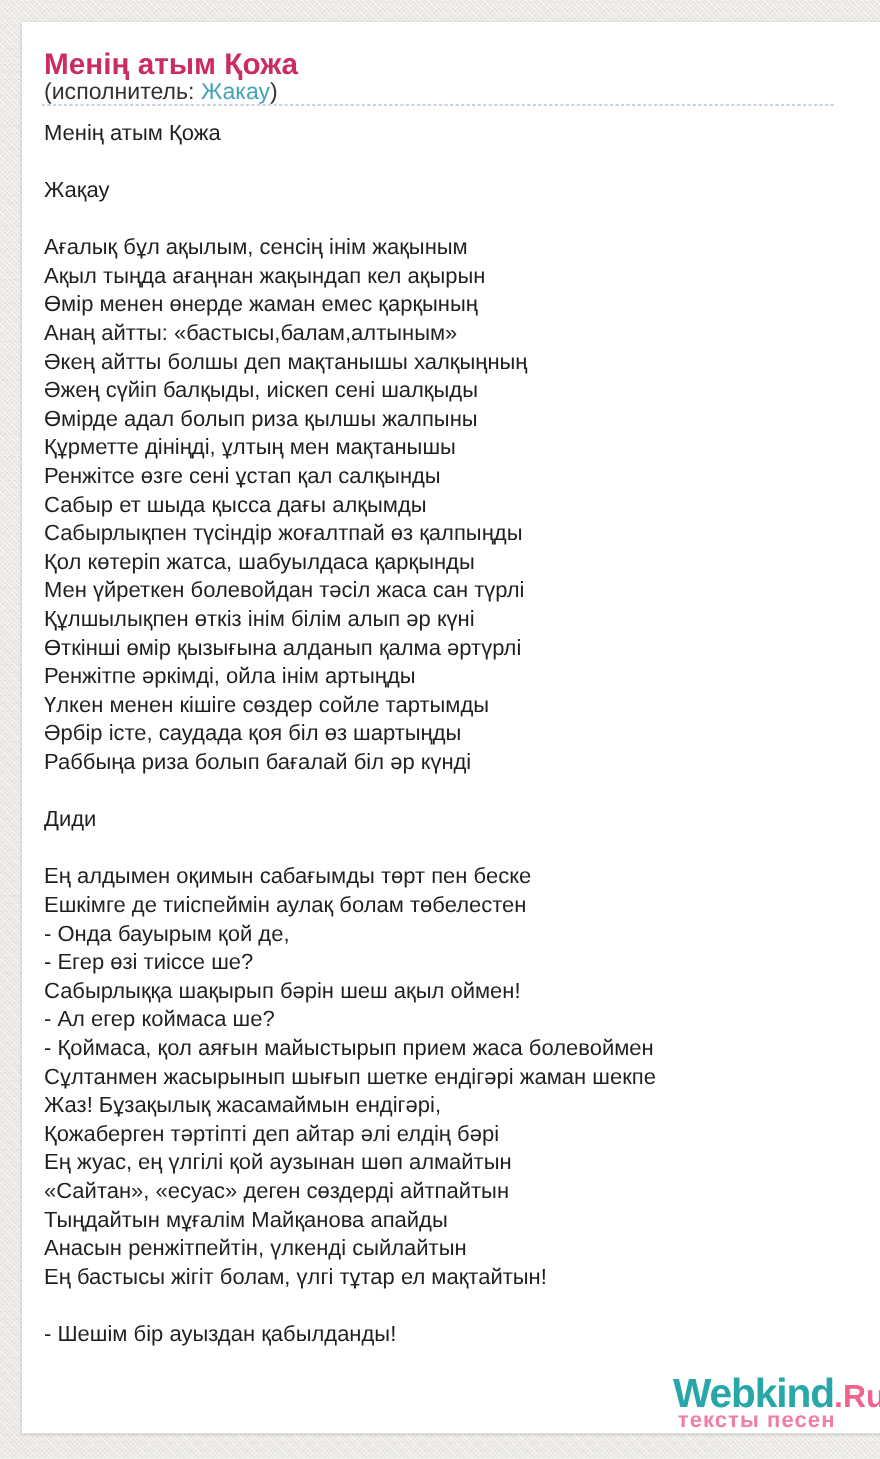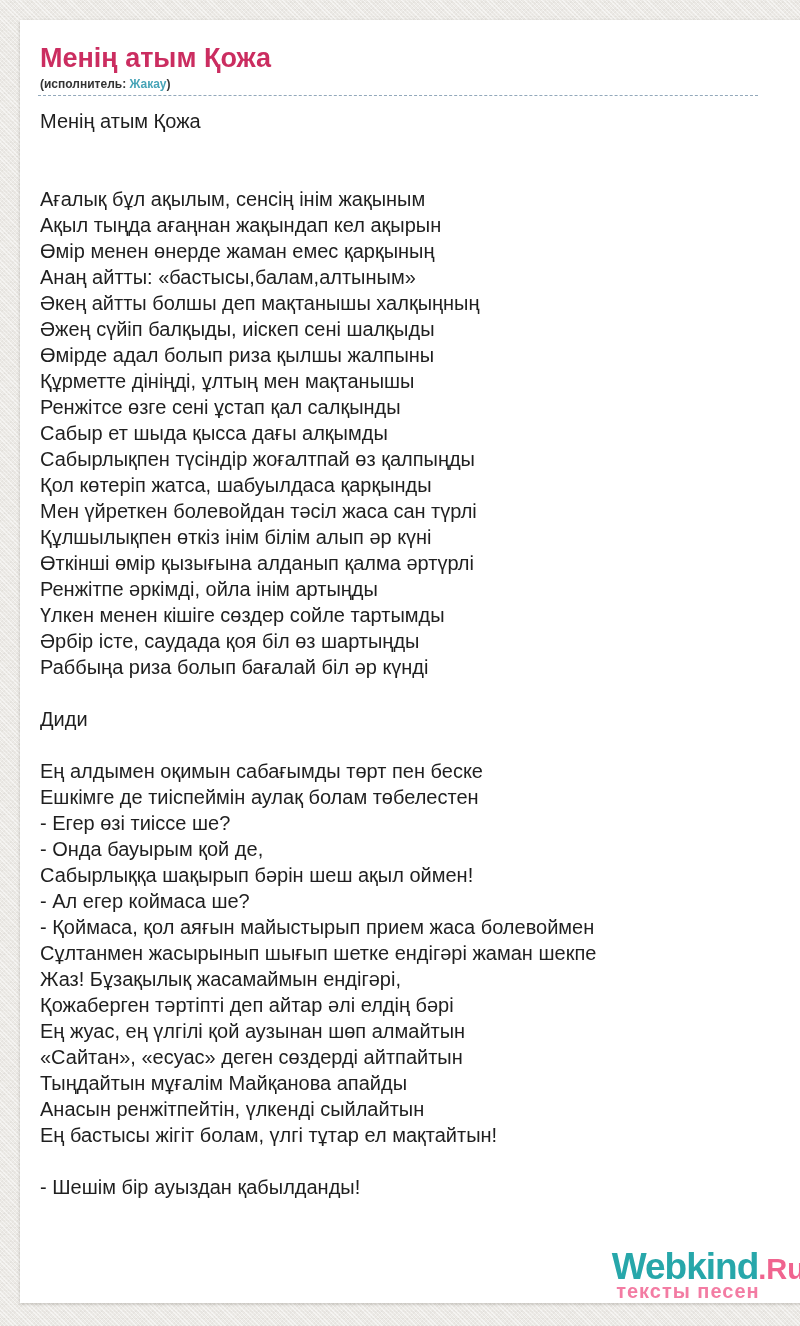--- a/index.html
+++ b/index.html
@@ -32,24 +32,23 @@
   }
   .page-title {
     margin: 0;
     font-size: 27px;
     line-height: 28px;
     font-weight: bold;
     color: #cb2d60;
   }
   .artist-line {
     margin: 3px 0 0 0;
-    font-size: 12px;
+    font-size: 21px;
     line-height: 18px;
     color: #333333;
-    font-weight: bold;
   }
   .artist-line a {
     color: #47a4b7;
     text-decoration: none;
     cursor: pointer;
   }
   .separator {
     height: 0;
     margin: 2px 0 0 -2px;
     width: 720px;
@@ -103,20 +102,21 @@
 
     <div class="artist-line">
       <span>(исполнитель: </span><a href="#">Жакау</a><span>)</span>
     </div>
 
     <div class="separator"></div>
 
     <div class="lyrics">
         <div class="lyric-line">Менің атым Қожа</div>
         <div class="lyric-line">&nbsp;</div>
+        <div class="lyric-line">Жақау</div>
         <div class="lyric-line">&nbsp;</div>
         <div class="lyric-line">Ағалық бұл ақылым, сенсің інім жақыным</div>
         <div class="lyric-line">Ақыл тыңда ағаңнан жақындап кел ақырын</div>
         <div class="lyric-line">Өмір менен өнерде жаман емес қарқының</div>
         <div class="lyric-line">Анаң айтты: «бастысы,балам,алтыным»</div>
         <div class="lyric-line">Әкең айтты болшы деп мақтанышы халқыңның</div>
         <div class="lyric-line">Әжең сүйіп балқыды, иіскеп сені шалқыды</div>
         <div class="lyric-line">Өмірде адал болып риза қылшы жалпыны</div>
         <div class="lyric-line">Құрметте дініңді, ұлтың мен мақтанышы</div>
         <div class="lyric-line">Ренжітсе өзге сені ұстап қал салқынды</div>
@@ -128,22 +128,22 @@
         <div class="lyric-line">Өткінші өмір қызығына алданып қалма әртүрлі</div>
         <div class="lyric-line">Ренжітпе әркімді, ойла інім артыңды</div>
         <div class="lyric-line">Үлкен менен кішіге сөздер сойле тартымды</div>
         <div class="lyric-line">Әрбір істе, саудада қоя біл өз шартыңды</div>
         <div class="lyric-line">Раббыңа риза болып бағалай біл әр күнді</div>
         <div class="lyric-line">&nbsp;</div>
         <div class="lyric-line">Диди</div>
         <div class="lyric-line">&nbsp;</div>
         <div class="lyric-line">Ең алдымен оқимын сабағымды төрт пен беске</div>
         <div class="lyric-line">Ешкімге де тиіспеймін аулақ болам төбелестен</div>
+        <div class="lyric-line">- Онда бауырым қой де,</div>
         <div class="lyric-line">- Егер өзі тиіссе ше?</div>
-        <div class="lyric-line">- Онда бауырым қой де,</div>
         <div class="lyric-line">Сабырлыққа шақырып бәрін шеш ақыл оймен!</div>
         <div class="lyric-line">- Ал егер коймаса ше?</div>
         <div class="lyric-line">- Қоймаса, қол аяғын майыстырып прием жаса болевоймен</div>
         <div class="lyric-line">Сұлтанмен жасырынып шығып шетке ендігәрі жаман шекпе</div>
         <div class="lyric-line">Жаз! Бұзақылық жасамаймын ендігәрі,</div>
         <div class="lyric-line">Қожаберген тәртіпті деп айтар әлі елдің бәрі</div>
         <div class="lyric-line">Ең жуас, ең үлгілі қой аузынан шөп алмайтын</div>
         <div class="lyric-line">«Сайтан», «есуас» деген сөздерді айтпайтын</div>
         <div class="lyric-line">Тыңдайтын мұғалім Майқанова апайды</div>
         <div class="lyric-line">Анасын ренжітпейтін, үлкенді сыйлайтын</div>

